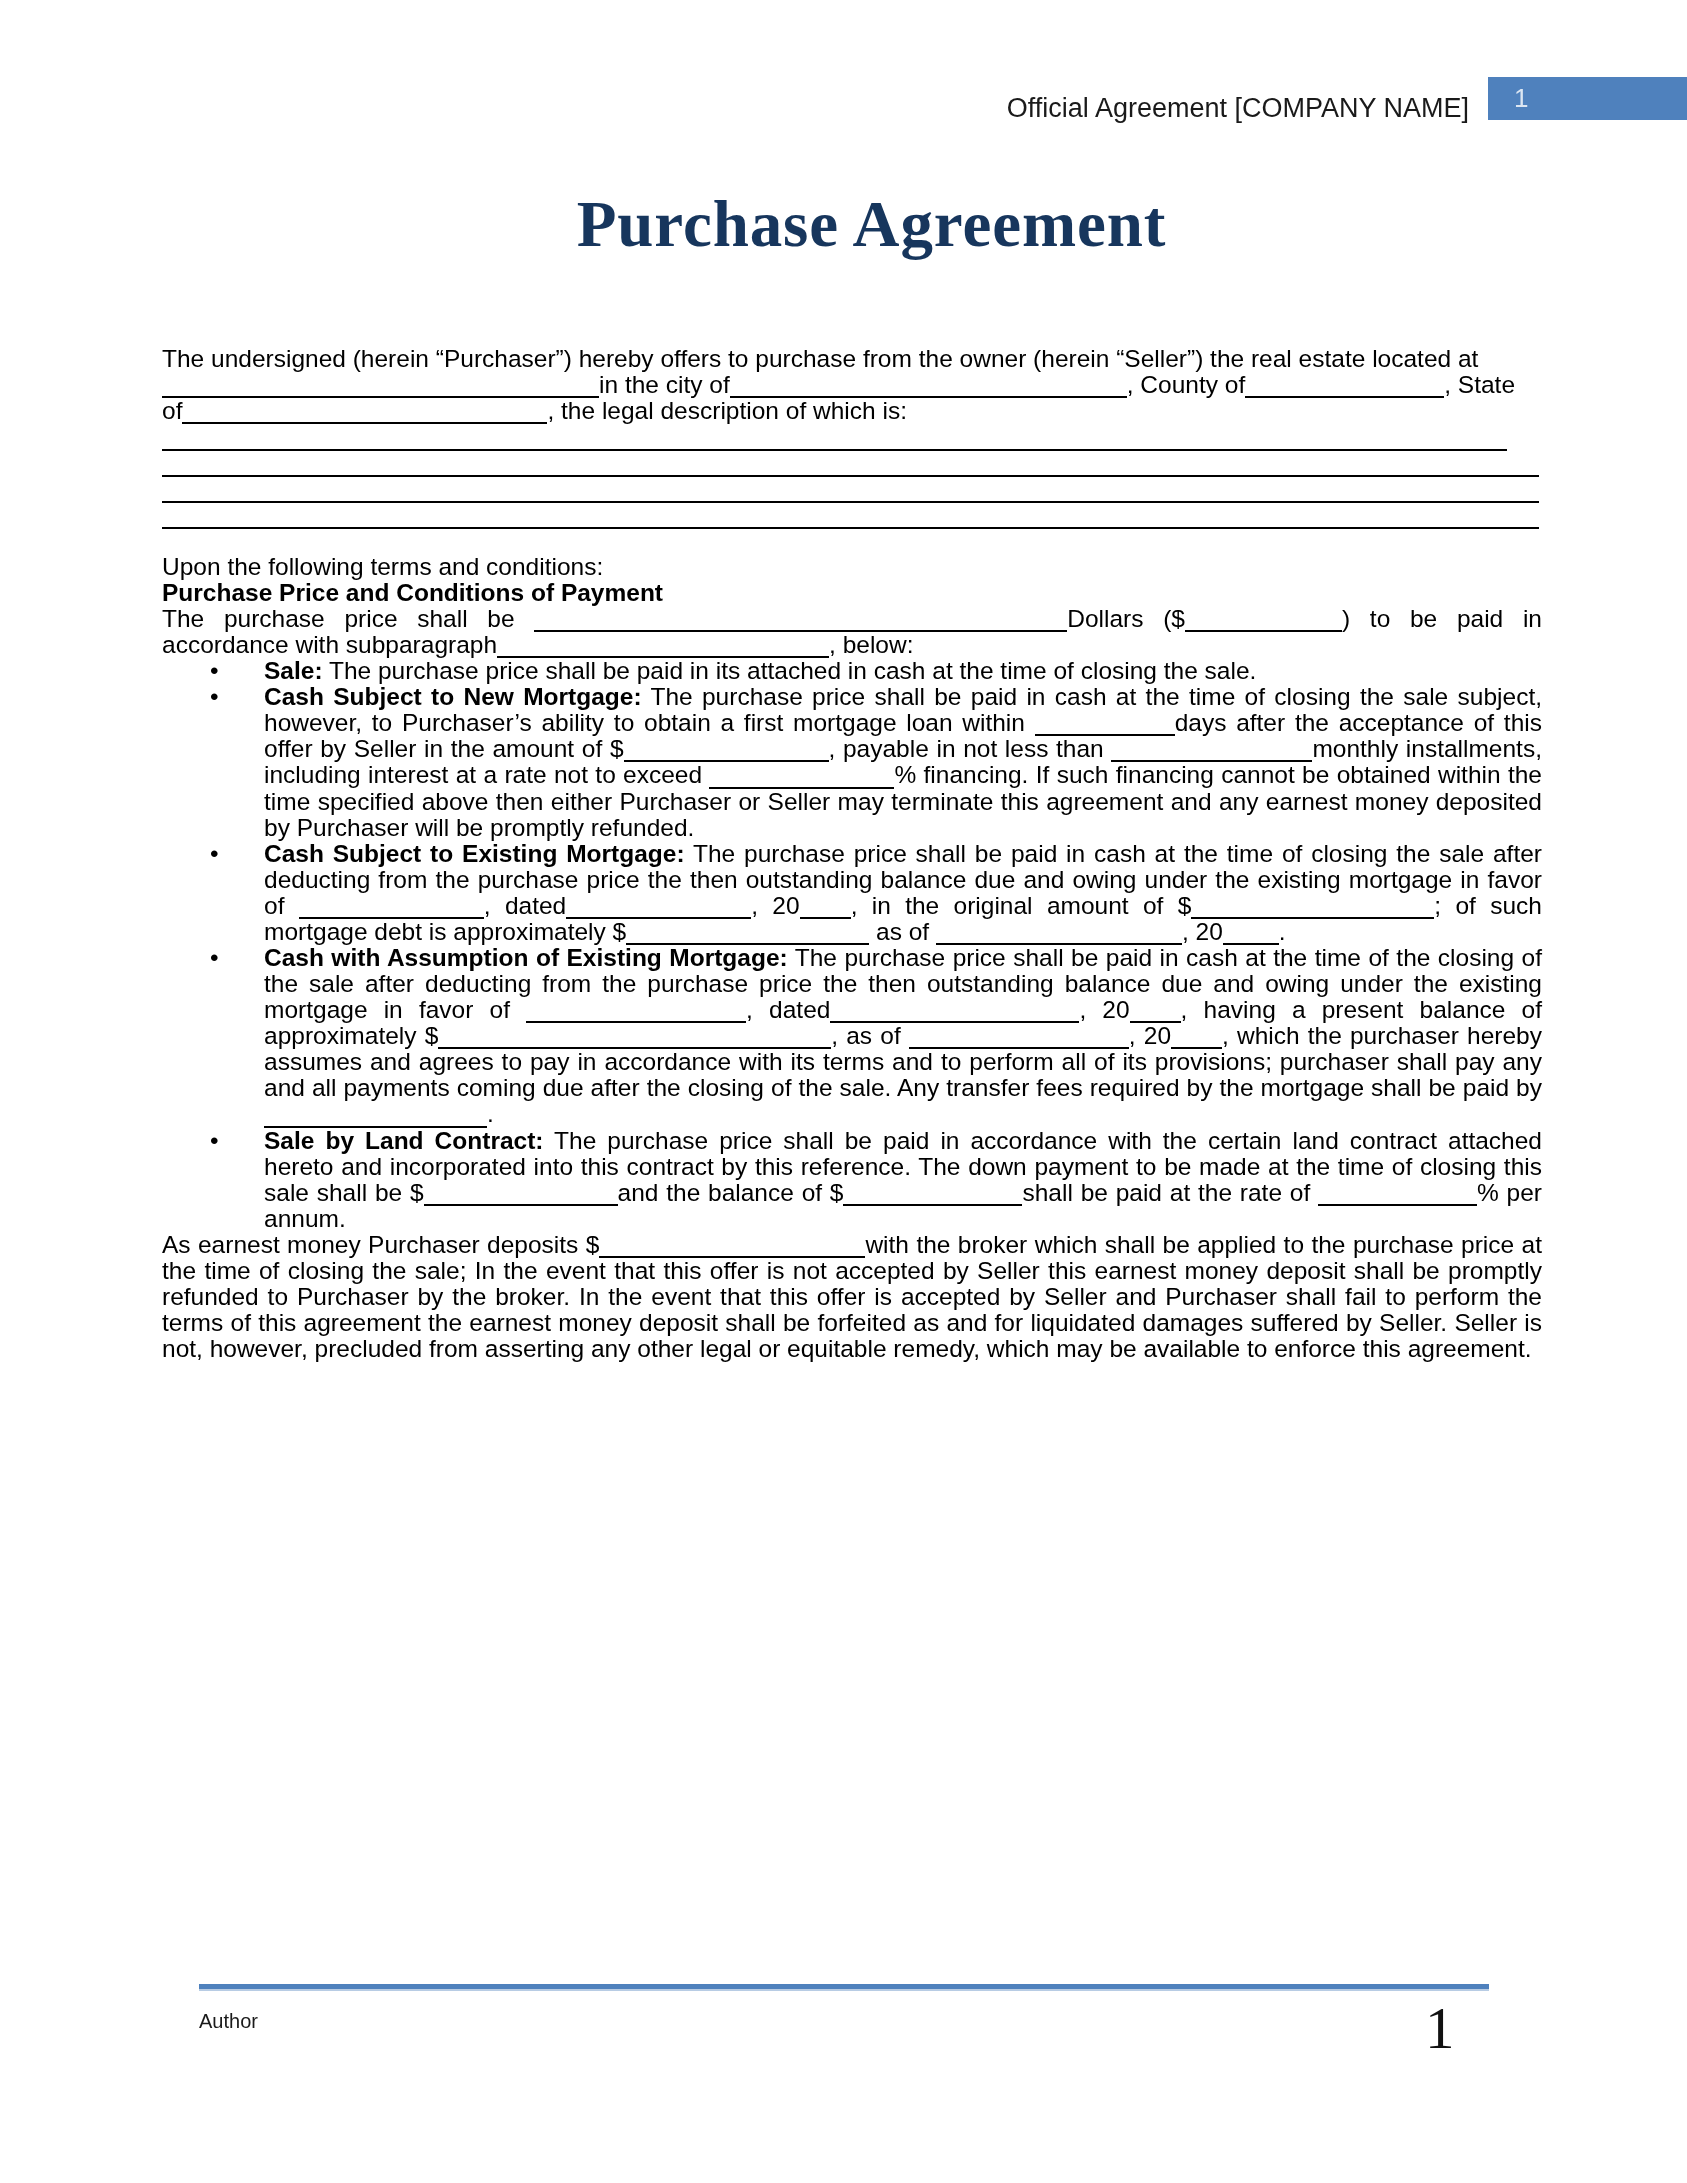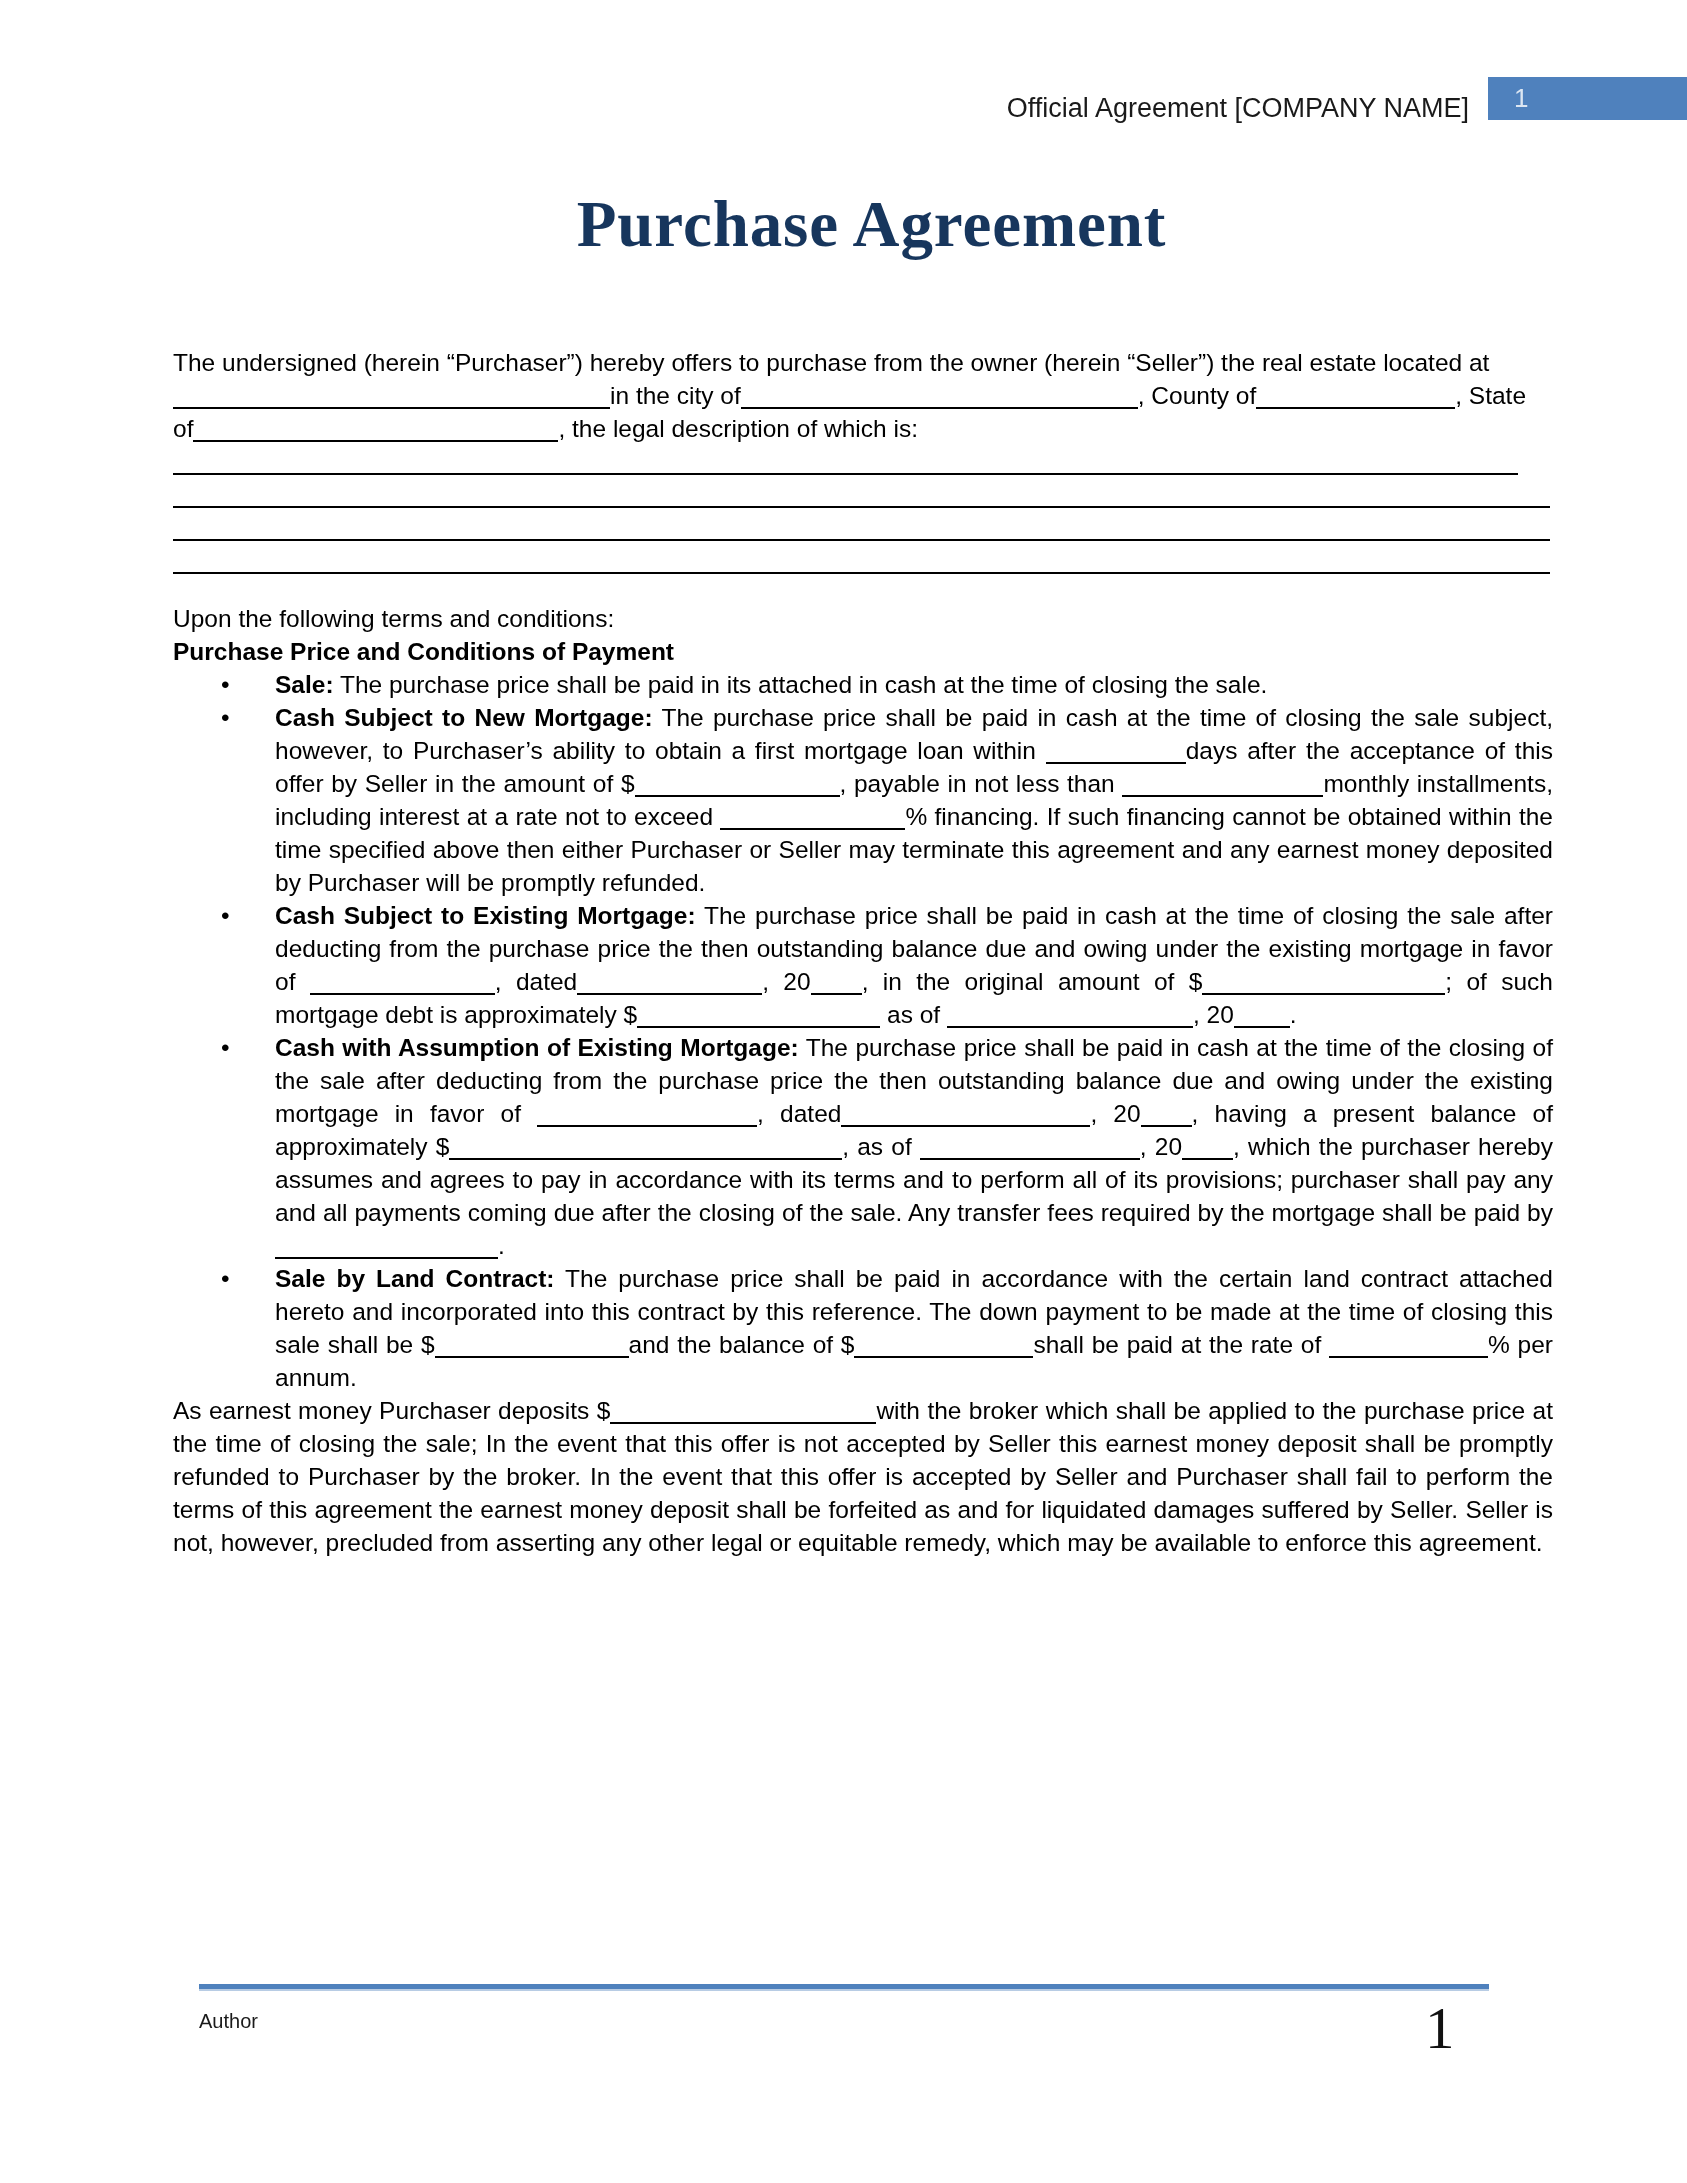--- a/index.html
+++ b/index.html
@@ -24,22 +24,22 @@
   }
   
   .doc-title {
     position: absolute; top: 187px; left: 0; width: 100%;
     text-align: center;
     font-family: "Liberation Serif", serif;
     font-weight: 700; font-size: 65px; letter-spacing: 0.9px; margin-left: 28px;
   }
   
   .body-col {
-    position: absolute; left: 173px; top: 346px; width: 1380px;
-    font-size: 24.5px; line-height: 33px;
+    position: absolute; left: 162px; top: 346px; width: 1380px;
+    font-size: 24.5px; line-height: 26px;
   }
   .para { text-align: left; }
   .para.justify { text-align: justify; }
   .spacer { height: 24.5px; }
   .bold-line { font-weight: 700; }
   .blank {
     display: inline-block; height: 8.7px;
     border-bottom: 2.6px solid #000;
     vertical-align: -5.2px;
   }
@@ -72,20 +72,21 @@
   </div>
 </div>
 
 <div class="doc-title" style="color: rgb(23, 54, 93);">Purchase Agreement</div>
 
 <div class="body-col">
   <div class="para"><span>The undersigned (herein “Purchaser”) hereby offers to purchase from the owner (herein “Seller”) the real estate located at </span><span class="blank" style="width: 437px;"></span><span>in the city of</span><span class="blank" style="width: 397px;"></span><span>, County of</span><span class="blank" style="width: 199px;"></span><span>, State of</span><span class="blank" style="width: 365px;"></span><span>, the legal description of which is:</span><span class="blank" style="width: 1345px;"></span><span class="blank" style="width: 1377px;"></span><span class="blank" style="width: 1377px;"></span><span class="blank" style="width: 1377px;"></span></div>
   <div class="spacer"></div>
   <div class="para">Upon the following terms and conditions:</div>
   <div class="para bold-line">Purchase Price and Conditions of Payment</div>
+  <div class="para justify"><span>The purchase price shall be </span><span class="blank" style="width: 533px;"></span><span>Dollars ($</span><span class="blank" style="width: 157px;"></span><span>) to be paid in accordance with subparagraph</span><span class="blank" style="width: 332px;"></span><span>, below:</span></div>
   <div>
       <div class="bullet"><span class="bullet-marker">•</span><span class="bullet-lead">Sale:</span><span> The purchase price shall be paid in its attached in cash at the time of closing the sale.</span></div>
       <div class="bullet"><span class="bullet-marker">•</span><span class="bullet-lead">Cash Subject to New Mortgage:</span><span> The purchase price shall be paid in cash at the time of closing the sale subject, however, to Purchaser’s ability to obtain a first mortgage loan within </span><span class="blank" style="width: 140px;"></span><span>days after the acceptance of this offer by Seller in the amount of $</span><span class="blank" style="width: 205px;"></span><span>, payable in not less than </span><span class="blank" style="width: 201px;"></span><span>monthly installments, including interest at a rate not to exceed </span><span class="blank" style="width: 185px;"></span><span>% financing.  If such financing cannot be obtained within the time specified above then either Purchaser or Seller may terminate this agreement and any earnest money deposited by Purchaser will be promptly refunded.</span></div>
       <div class="bullet"><span class="bullet-marker">•</span><span class="bullet-lead">Cash Subject to Existing Mortgage:</span><span> The purchase price shall be paid in cash at the time of closing the sale after deducting from the purchase price the then outstanding balance due and owing under the existing mortgage in favor of </span><span class="blank" style="width: 185px;"></span><span>, dated</span><span class="blank" style="width: 185px;"></span><span>, 20</span><span class="blank" style="width: 51px;"></span><span>, in the original amount of $</span><span class="blank" style="width: 243px;"></span><span>; of such mortgage debt is approximately $</span><span class="blank" style="width: 243px;"></span><span> as of </span><span class="blank" style="width: 246px;"></span><span>, 20</span><span class="blank" style="width: 56px;"></span><span>.</span></div>
       <div class="bullet"><span class="bullet-marker">•</span><span class="bullet-lead">Cash with Assumption of Existing Mortgage:</span><span> The purchase price shall be paid in cash at the time of the closing of the sale after deducting from the purchase price the then outstanding balance due and owing under the existing mortgage in favor of </span><span class="blank" style="width: 220px;"></span><span>, dated</span><span class="blank" style="width: 249px;"></span><span>, 20</span><span class="blank" style="width: 51px;"></span><span>, having a present balance of approximately $</span><span class="blank" style="width: 393px;"></span><span>, as of </span><span class="blank" style="width: 220px;"></span><span>, 20</span><span class="blank" style="width: 51px;"></span><span>, which the purchaser hereby assumes and agrees to pay in accordance with its terms and to perform all of its provisions; purchaser shall pay any and all payments coming due after the closing of the sale.  Any transfer fees required by the mortgage shall be paid by</span><span class="blank" style="width: 223px;"></span><span>.</span></div>
       <div class="bullet"><span class="bullet-marker">•</span><span class="bullet-lead">Sale by Land Contract:</span><span> The purchase price shall be paid in accordance with the certain land contract attached hereto and incorporated into this contract by this reference.  The down payment to be made at the time of closing this sale shall be $</span><span class="blank" style="width: 194px;"></span><span>and the balance of $</span><span class="blank" style="width: 179px;"></span><span>shall be paid at the rate of </span><span class="blank" style="width: 159px;"></span><span>% per annum.</span></div>
     </div>
   <div class="para justify"><span>As earnest money Purchaser deposits $</span><span class="blank" style="width: 266px;"></span><span>with the broker which shall be applied to the purchase price at the time of closing the sale; In the event that this offer is not accepted by Seller this earnest money deposit shall be promptly refunded to Purchaser by the broker.  In the event that this offer is accepted by Seller and Purchaser shall fail to perform the terms of this agreement the earnest money deposit shall be forfeited as and for liquidated damages suffered by Seller.  Seller is not, however, precluded from asserting any other legal or equitable remedy, which may be available to enforce this agreement.</span></div>
 </div>
 

